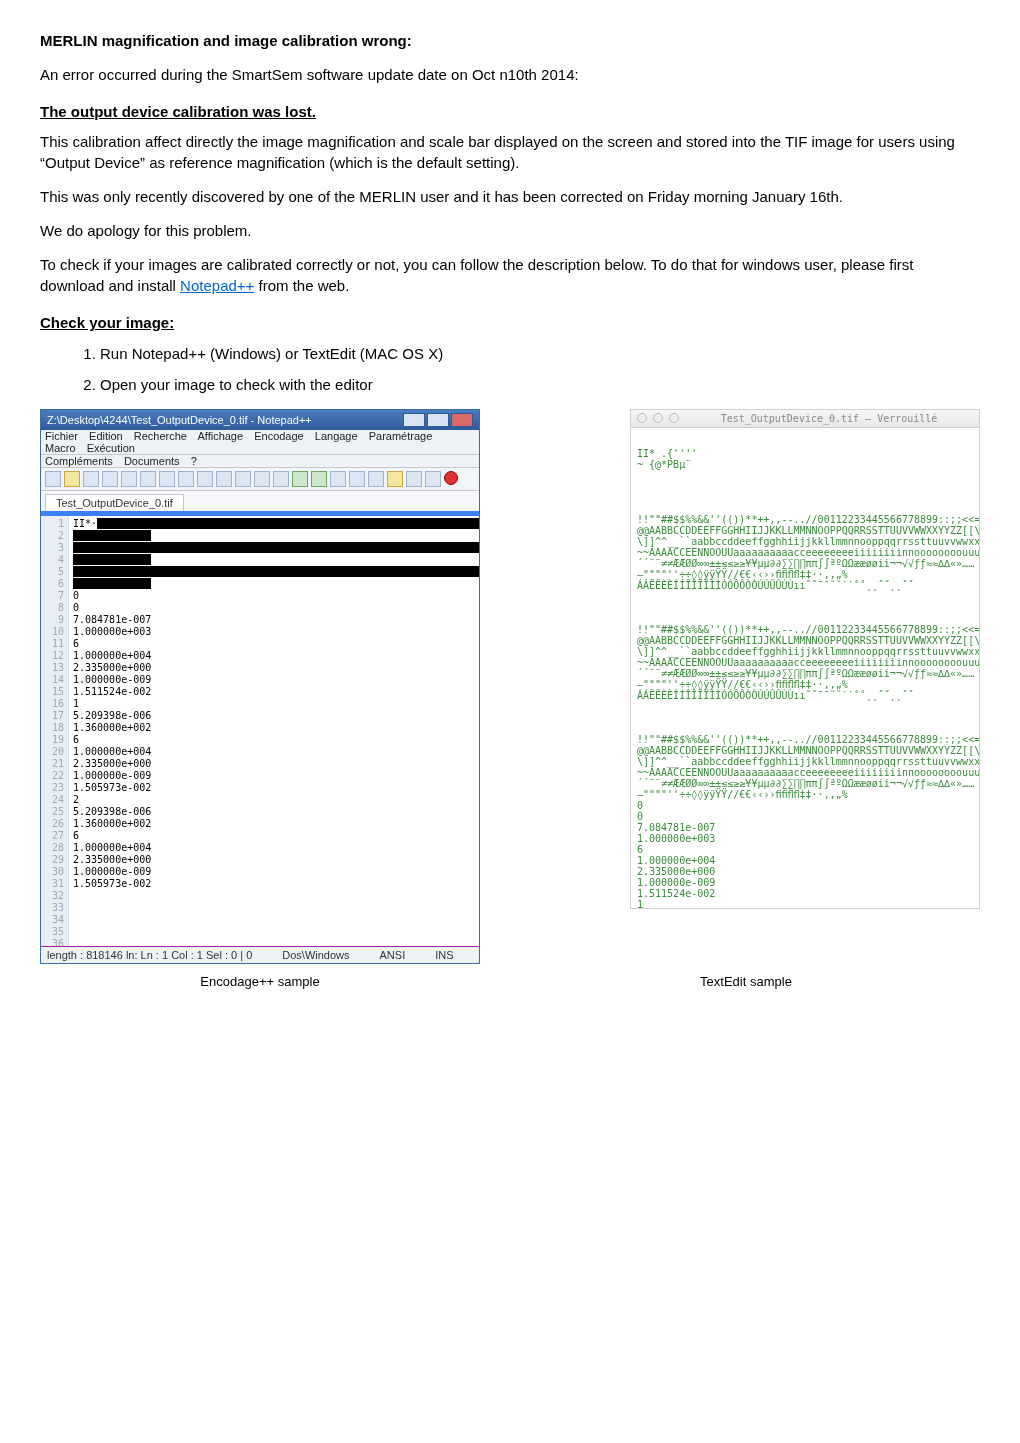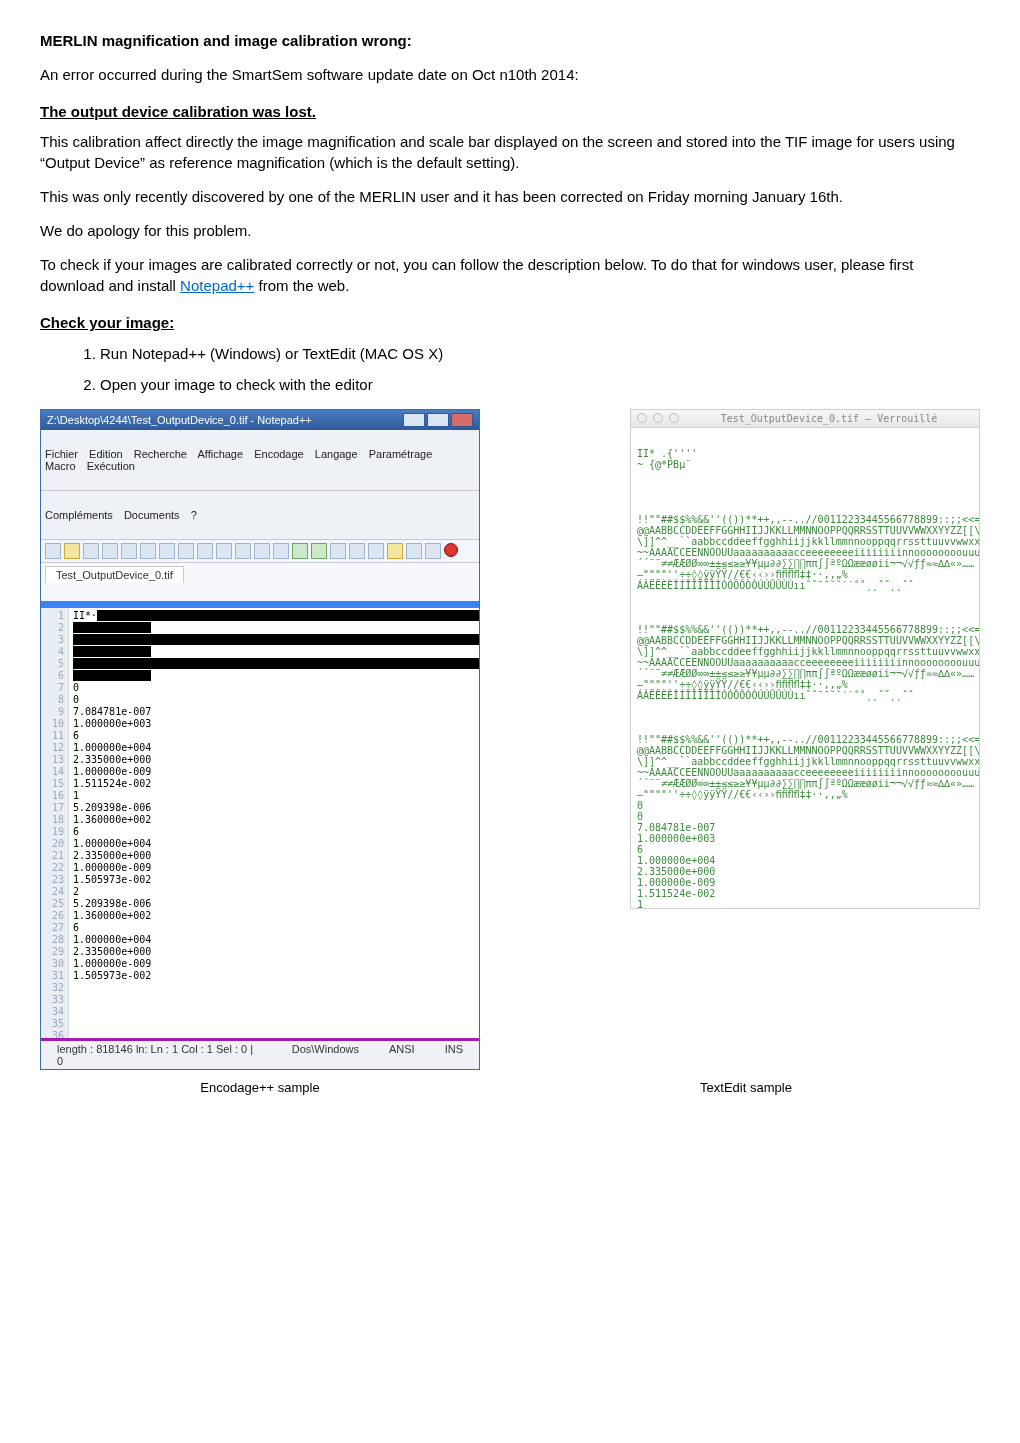--- a/index.html
+++ b/index.html
@@ -43,21 +43,21 @@
     justify-content: space-between;
   }
   .npp-title .tbtns { display: flex; gap: 2px; }
   .npp-title .tbtns span {
     width: 22px; height: 14px; background:#d9e5f3; border:1px solid #2f5a99;
     display:inline-block;
   }
   .npp-title .tbtns .close { background:#d96a6a; }
   .npp-menu {
     background: #eef2f7;
-    padding: 18px 4px;
+    padding: 0 4px;
     border-bottom: 1px solid #c8c8c8;
     color: #222;
   }
   .npp-menu span { margin-right: 8px; }
   .npp-toolbar {
     background: #f2f5fa;
     border-bottom: 1px solid #c8c8c8;
     padding: 3px 4px;
     display: flex;
     gap: 3px;
@@ -66,22 +66,22 @@
   .tb-ico {
     width: 16px; height: 16px;
     background: #dbe6f2;
     border: 1px solid #9fb4cc;
   }
   .tb-dot { width:14px;height:14px;border-radius:50%;background:#d33;border:1px solid #900; }
   .tb-y { background:#f3e7a0; border-color:#cfa63a; }
   .tb-g { background:#cde8c9; border-color:#6aa861; }
   .npp-tabstrip {
     background: #f6f8fb;
-    padding: 3px 4px 18px 4px;
-    border-bottom: 7px solid #3b82f6;
+    padding: 3px 4px 0 4px;
+    border-bottom: 5px solid #3b82f6;
   }
   .npp-tab {
     display: inline-block;
     background: #fff;
     border: 1px solid #c8c8c8;
     border-bottom: none;
     padding: 2px 10px;
     font-size: 11px;
     color: #333;
   }
@@ -109,22 +109,22 @@
     font-size: 10px;
     line-height: 12px;
     padding: 2px 4px;
     white-space: pre;
     overflow: hidden;
     color: #000;
   }
   .npp-code .bin { background:#000; color:#000; }
   .npp-status {
     background: #eef2f7;
-    border-top: 3px solid #a21caf;
-    padding: 2px 16px;
+    border-top: 1px solid #a21caf;
+    padding: 2px 6px;
     display: flex;
     gap: 30px;
     font-size: 11px;
     color: #333;
   }
 
   
   .te-window {
     border: 1px solid #cfcfcf;
     background: #fff;

